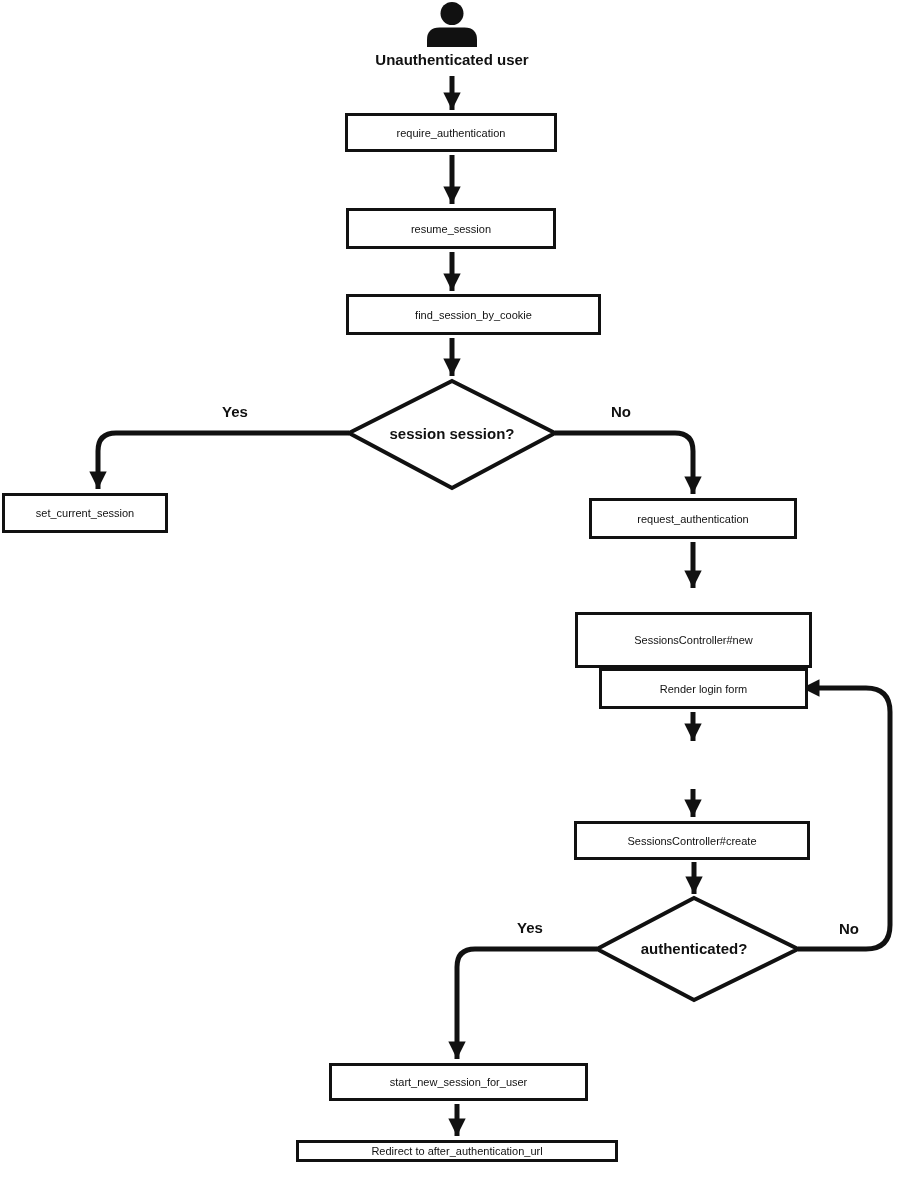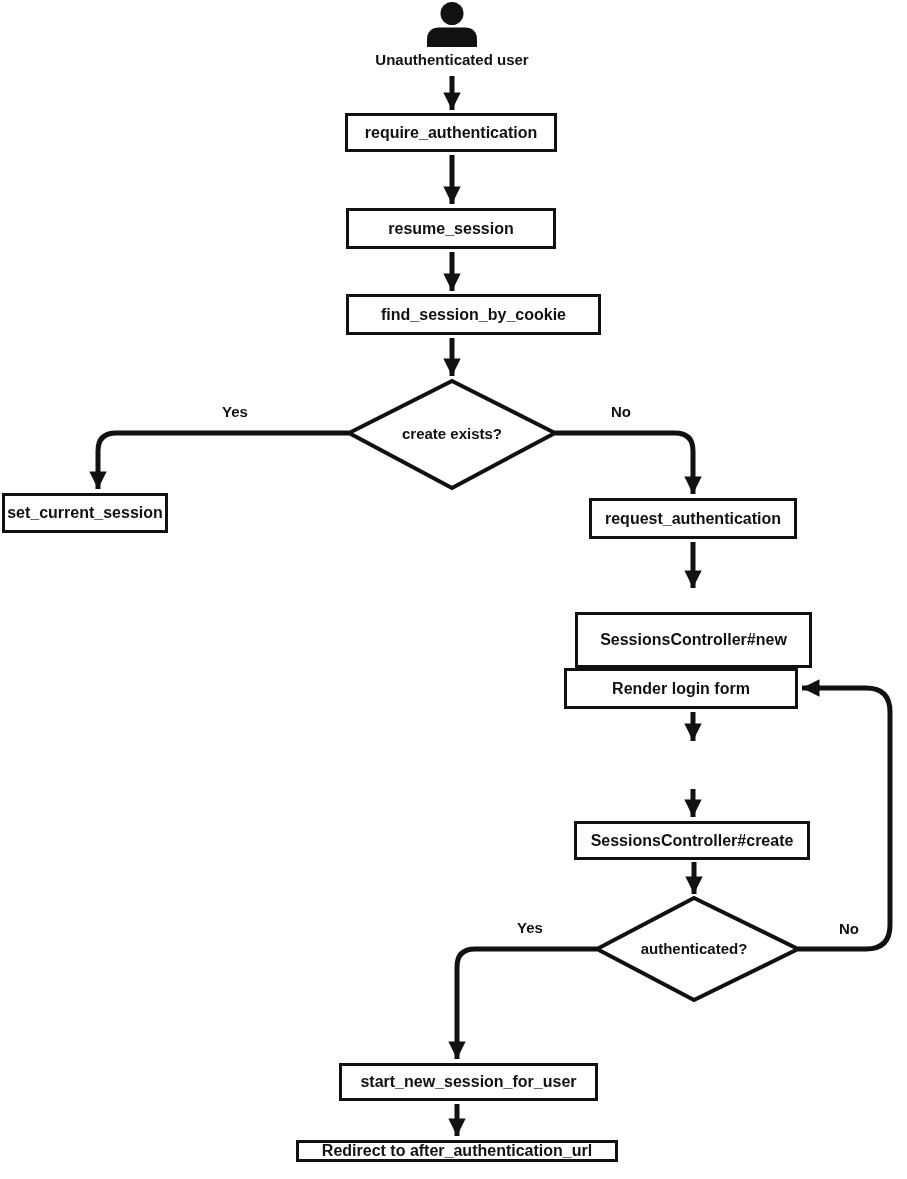--- a/index.html
+++ b/index.html
@@ -37,22 +37,22 @@
   }
   #arrowhead path { fill: var(--line); stroke: none; }
   .node {
     position: absolute;
     box-sizing: border-box;
     background: var(--node-fill);
     border: 3px solid var(--line);
     display: flex;
     align-items: center;
     justify-content: center;
-    font-size: 16px;
-    font-weight: 700;
+    font-size: 11px;
+    font-weight: 400;
     white-space: nowrap;
     z-index: 2;
   }
   .dlabel, .elabel, .start-label {
     position: absolute;
     text-align: center;
     font-size: 15px;
     font-weight: 700;
     white-space: nowrap;
     z-index: 3;
@@ -105,26 +105,26 @@
     <path d="M3,46 V39 Q3,26.5 15.5,26.5 H40.5 Q53,26.5 53,39 V46 Z"></path>
   </svg>
   <div class="start-label" style="left:332px;top:51px;width:240px">Unauthenticated user</div>
 
   <div class="node" style="left:345px;top:113px;width:212px;height:39px">require_authentication</div>
   <div class="node" style="left:346px;top:208px;width:210px;height:41px">resume_session</div>
   <div class="node" style="left:346px;top:294px;width:255px;height:41px">find_session_by_cookie</div>
   <div class="node" style="left:2px;top:493px;width:166px;height:40px">set_current_session</div>
   <div class="node" style="left:589px;top:498px;width:208px;height:41px">request_authentication</div>
   <div class="node" style="left:575px;top:612px;width:237px;height:56px">SessionsController#new</div>
-  <div class="node" style="left:564px;top:668px;width:234px;height:41px">Render login form</div>
+  <div class="node" style="left:599px;top:668px;width:209px;height:41px">Render login form</div>
   <div class="node" style="left:574px;top:821px;width:236px;height:39px">SessionsController#create</div>
-  <div class="node" style="left:339px;top:1063px;width:259px;height:38px">start_new_session_for_user</div>
+  <div class="node" style="left:329px;top:1063px;width:259px;height:38px">start_new_session_for_user</div>
   <div class="node" style="left:296px;top:1140px;width:322px;height:22px">Redirect to after_authentication_url</div>
 
-  <div class="dlabel" style="left:352px;top:425px;width:200px">create exists?</div>
+  <div class="dlabel" style="left:352px;top:425px;width:200px">session session?</div>
   <div class="dlabel" style="left:594px;top:940px;width:200px">authenticated?</div>
 
   <div class="elabel" style="left:200px;top:403px;width:70px">Yes</div>
   <div class="elabel" style="left:586px;top:403px;width:70px">No</div>
   <div class="elabel" style="left:495px;top:919px;width:70px">Yes</div>
   <div class="elabel" style="left:814px;top:920px;width:70px">No</div>
 
 </div>
 
 </body></html>

